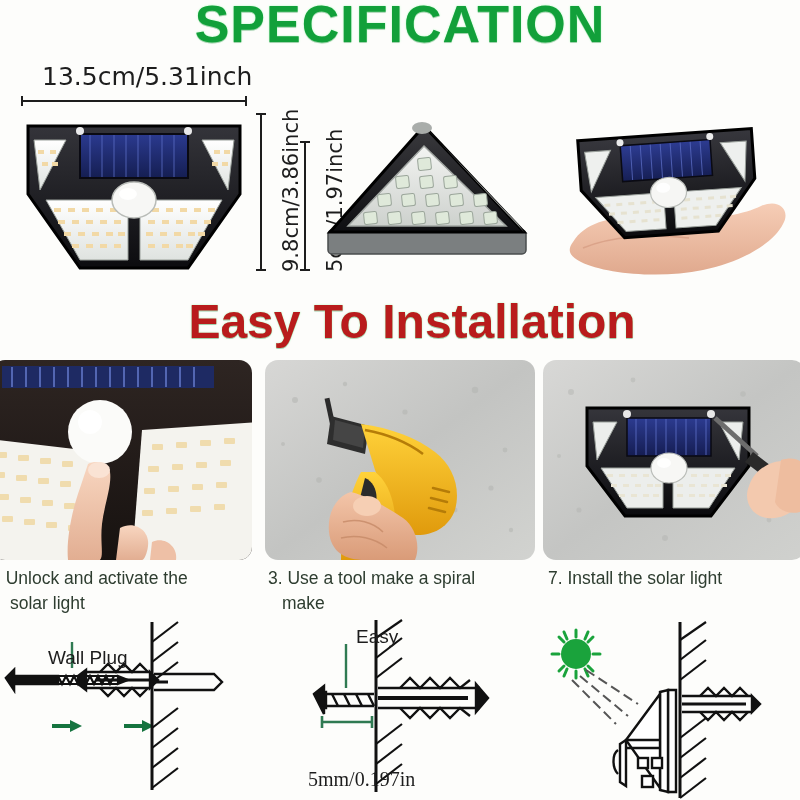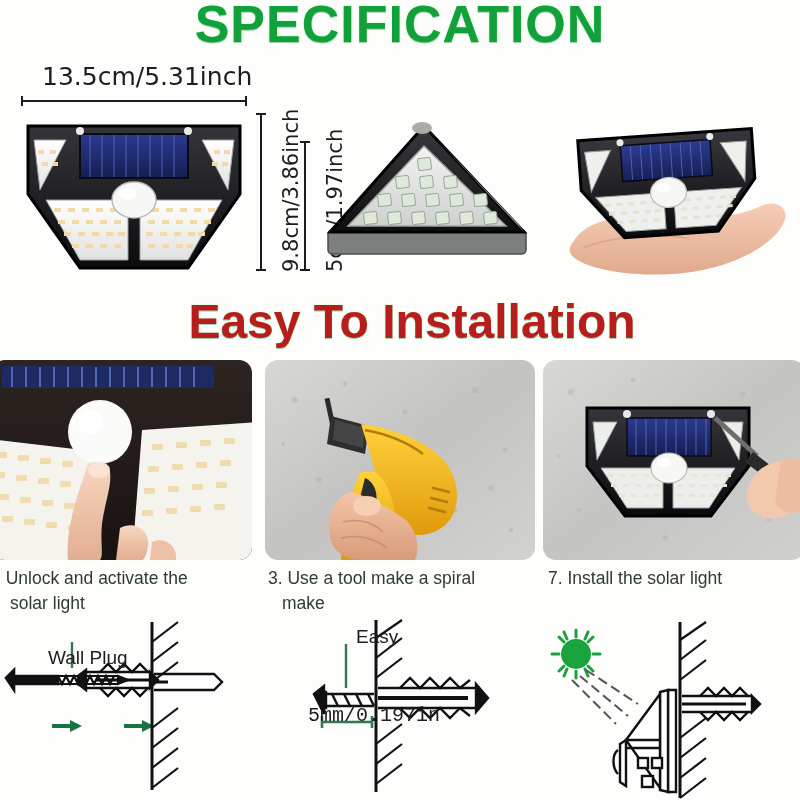--- a/index.html
+++ b/index.html
@@ -81,21 +81,21 @@
   #diagA{left:0px;width:330px;}
   #diagB{left:300px;width:240px;}
   #diagC{left:520px;width:280px;}
 
   .diag-label{
     position:absolute;font-size:19px;color:#1d1d1d;
     font-family:"Liberation Sans",sans-serif;white-space:nowrap;
   }
   #lblWallPlug{left:48px;top:626px;margin-top:21px;}
   #lblScrew{left:356px;top:626px;}
-  #lblScrewDim{left:308px;top:704px;font-family:Liberation Mono, monospace;font-size:20px;}
+  #lblScrewDim{left:308px;top:768px;font-family:Liberation Serif, serif;font-size:20px;}
 
   svg{display:block;}
 </style>
 </head>
 <body>
 
 <div class="page">
 
   <div class="title-spec">SPECIFICATION</div>
 

